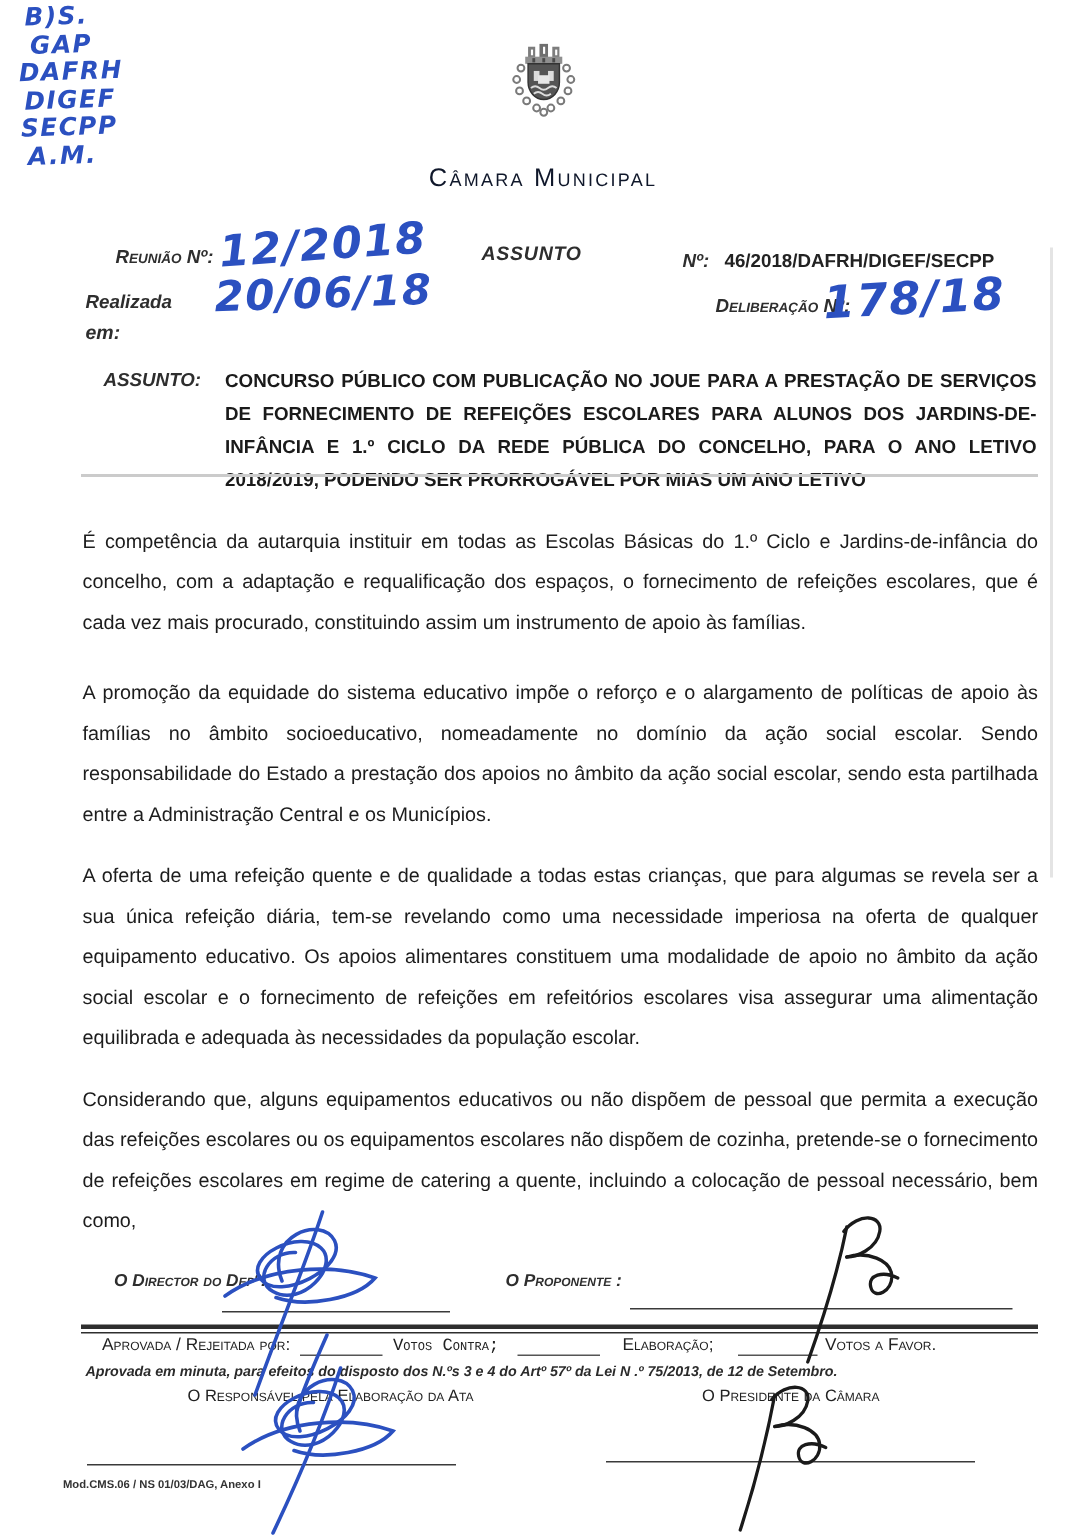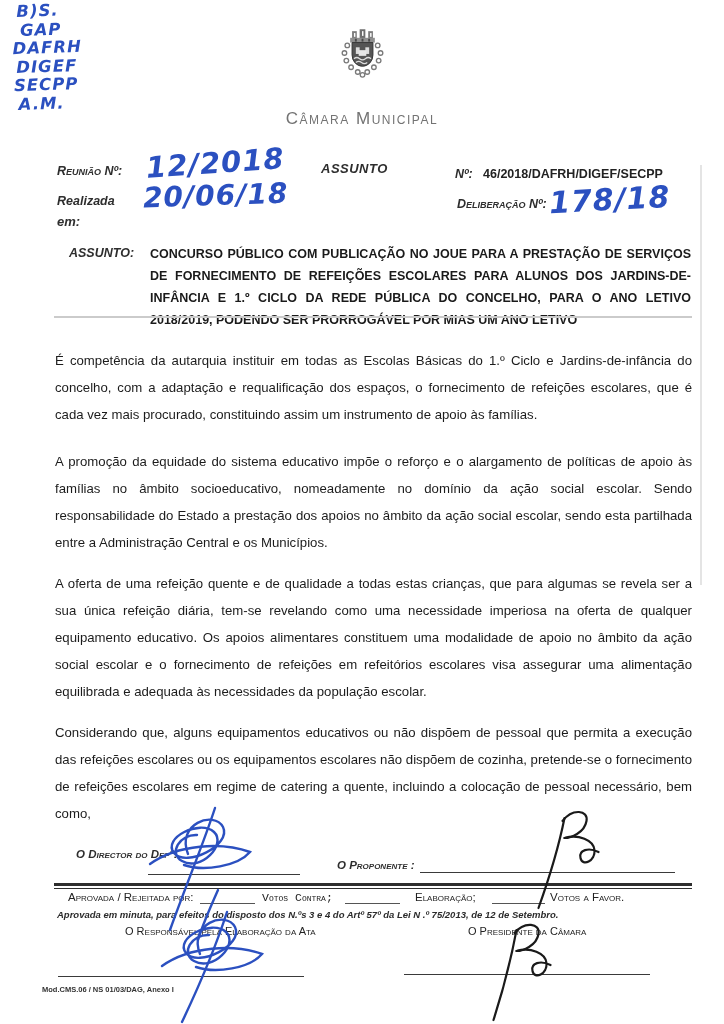--- a/index.html
+++ b/index.html
@@ -19,45 +19,45 @@
   .annotations .annot-line:nth-child(6){margin-left:4px;}
   .hw{position:absolute;font-weight:bold;letter-spacing:1px;}
   .hw-reuniao{left:146px;top:146px;font-size:29px;transform:rotate(-4deg);}
   .hw-realizada{left:143px;top:179px;font-size:28px;transform:rotate(-2deg);}
   .hw-deliberacao{left:549px;top:182px;font-size:30px;transform:rotate(-3deg);}
   
   .crest{position:absolute;left:334px;top:25px;}
   .title-muni{position:absolute;left:0;top:83px;width:100%;text-align:center;
     font-size:19.5px;letter-spacing:1px;color:#222;}
   .title-camara{position:absolute;left:0;top:109px;width:100%;text-align:center;
-    font-variant:small-caps;font-size:17px;letter-spacing:1.5px;color:#737373;}
+    font-variant:small-caps;font-size:17px;letter-spacing:1.5px;color:#0f172a;}
   
   .lab{position:absolute;font-style:italic;font-weight:bold;color:#2e2e2e;}
-  .sc{font-variant:small-caps;}
+  .sc{font-variant:small-caps;margin-left:20px;}
   .lab-reuniao{left:57px;top:164px;font-size:12.5px;}
   .lab-realizada{left:57px;top:194px;font-size:12.5px;}
   .lab-em{left:57px;top:214px;font-size:13px;}
   .lab-proposta{left:321px;top:161px;font-size:13px;letter-spacing:.5px;}
   .lab-numero{left:455px;top:167px;font-size:12.5px;}
   .val-numero{position:absolute;left:483px;top:167px;font-size:12.5px;font-weight:bold;color:#222;}
   .lab-deliberacao{left:457px;top:197px;font-size:12.5px;}
   
   .lab-assunto{left:57px;top:246px;font-size:12.5px;margin-left:12px;}
   .assunto-text{position:absolute;left:150px;top:243px;width:541px;
     font-size:12.5px;font-weight:bold;line-height:22px;text-align:justify;color:#1a1a1a;}
   .rule-light{position:absolute;left:54px;top:316px;width:638px;height:2px;background:#cbcbcb;}
   
   .para{position:absolute;left:55px;width:637px;font-size:13.2px;line-height:27px;
     text-align:justify;color:#1c1c1c;margin:0;}
   .p1{top:347px;} .p2{top:448px;} .p3{top:570px;} .p4{top:719px;}
   
   .sig-label{position:absolute;font-style:italic;font-variant:small-caps;
     font-weight:bold;font-size:11.5px;color:#2e2e2e;}
   .lab-director{left:76px;top:848px;}
-  .lab-proponente{left:337px;top:848px;margin-top:11px;}
+  .lab-proponente{left:337px;top:848px;}
   .sig-line{position:absolute;border-bottom:1.6px solid #3a3a3a;}
   .line-director{left:148px;top:858px;width:152px;height:16px;}
   .line-proponente{left:420px;top:856px;width:255px;height:16px;}
   
   .rule-thick{position:absolute;left:54px;top:883px;width:638px;height:2px;
     border-top:3px solid #2e2e2e;border-bottom:1px solid #2e2e2e;}
   
   .voting{position:absolute;left:54px;top:891px;width:638px;height:18px;font-size:11.5px;color:#222;}
   .voting .vlab{position:absolute;font-variant:small-caps;}
   .v-approval{left:14px;}

